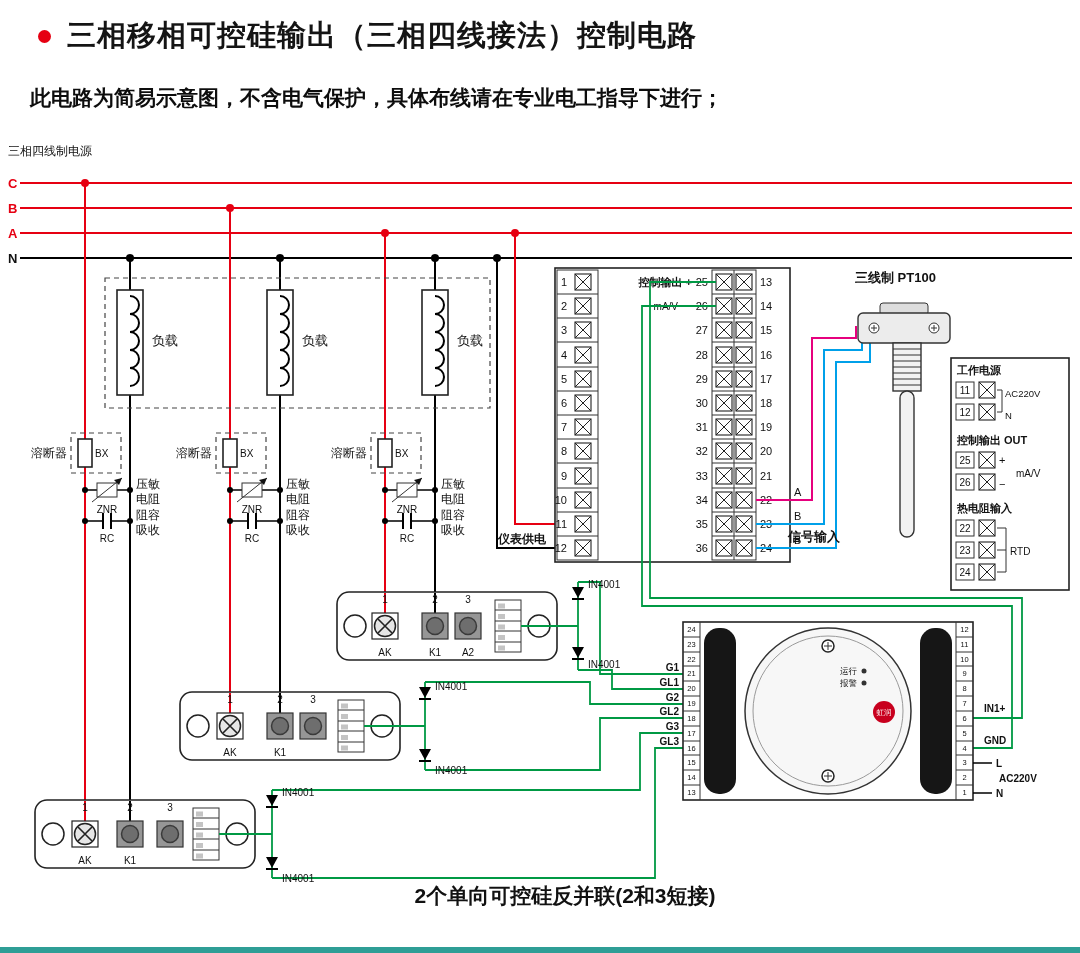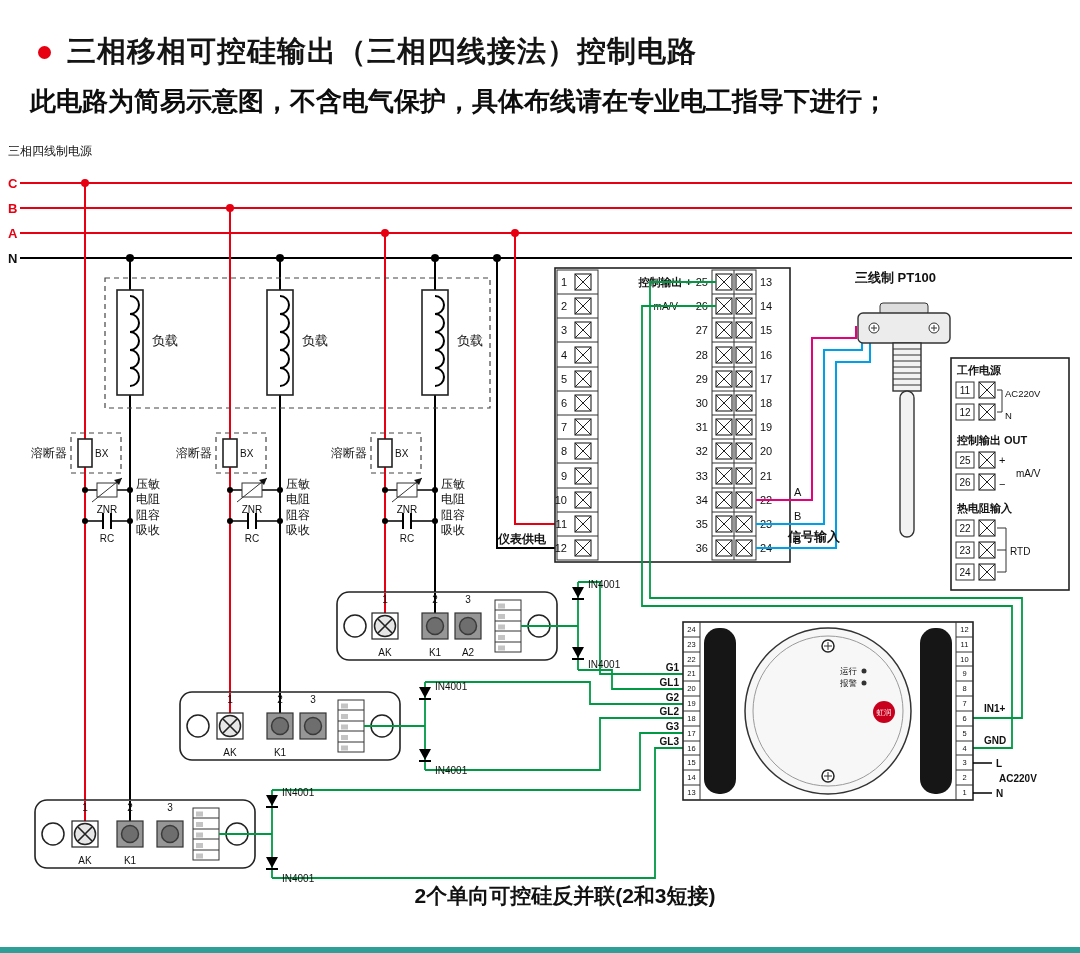--- a/index.html
+++ b/index.html
@@ -1,20 +1,20 @@
 <!DOCTYPE html>
 <html><head>
 <meta charset="utf-8">
 <style>
   html,body{margin:0;padding:0;background:#fff;}
   body{width:1080px;height:953px;position:relative;font-family:"Liberation Sans","DejaVu Sans",sans-serif;overflow:hidden;}
-  .hdr{position:absolute;left:38px;top:32px;display:flex;align-items:center;gap:16px;}
+  .hdr{position:absolute;left:38px;top:16px;display:flex;align-items:center;gap:16px;}
   .bullet{width:13px;height:13px;border-radius:50%;background:#e60012;flex:0 0 auto;}
   .title{font-size:29px;font-weight:bold;color:#141414;letter-spacing:1px;}
-  .subtitle{position:absolute;left:30px;top:84px;font-size:26px;font-weight:bold;color:#0d0d0d;}
+  .subtitle{position:absolute;left:30px;top:84px;font-size:21px;font-weight:bold;color:#0d0d0d;}
   svg{position:absolute;left:0;top:0;}
   svg text{fill:#111;font-family:"Liberation Sans","DejaVu Sans",sans-serif;}
   .t13{font-size:13px}.t12{font-size:12px}.t11{font-size:11px}.t10{font-size:10px}
   .t9{font-size:9.5px}.t8{font-size:8.5px}.t7{font-size:7.5px}.t21{font-size:21px}
   .b{font-weight:bold}
   .mid{text-anchor:middle}.end{text-anchor:end}
   .ph{stroke:#e60012;fill:none}
   .nt{stroke:#000;fill:none}
   .gw{stroke:#009944;fill:none;stroke-width:1.8}
   .bw{stroke:#00a0e9;fill:none;stroke-width:2}

